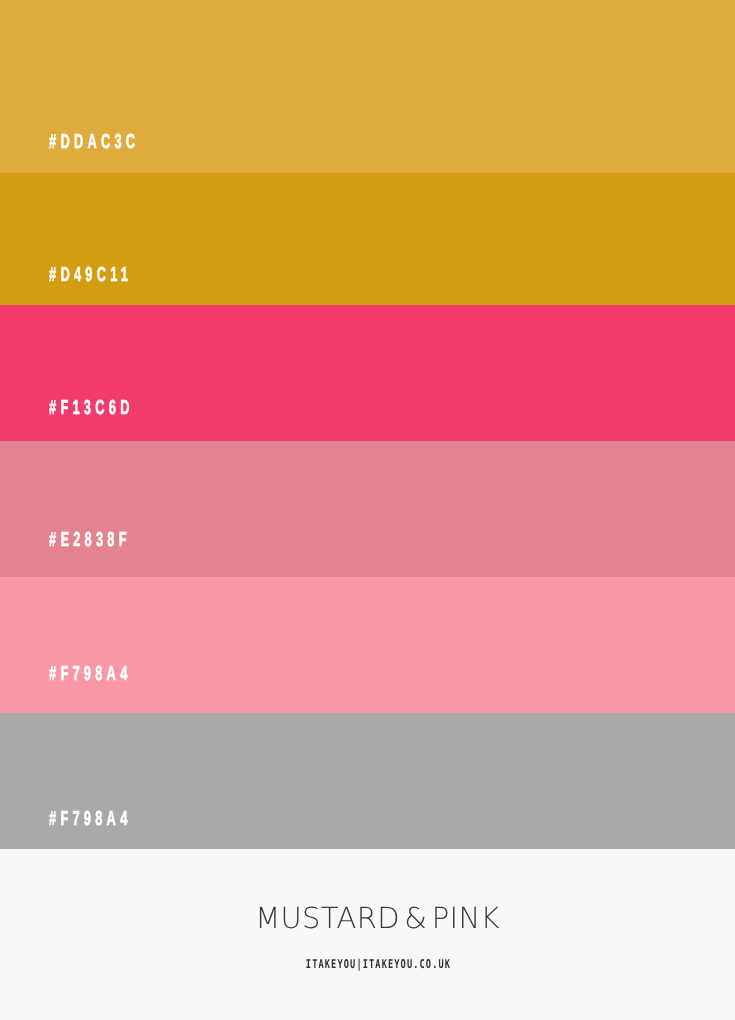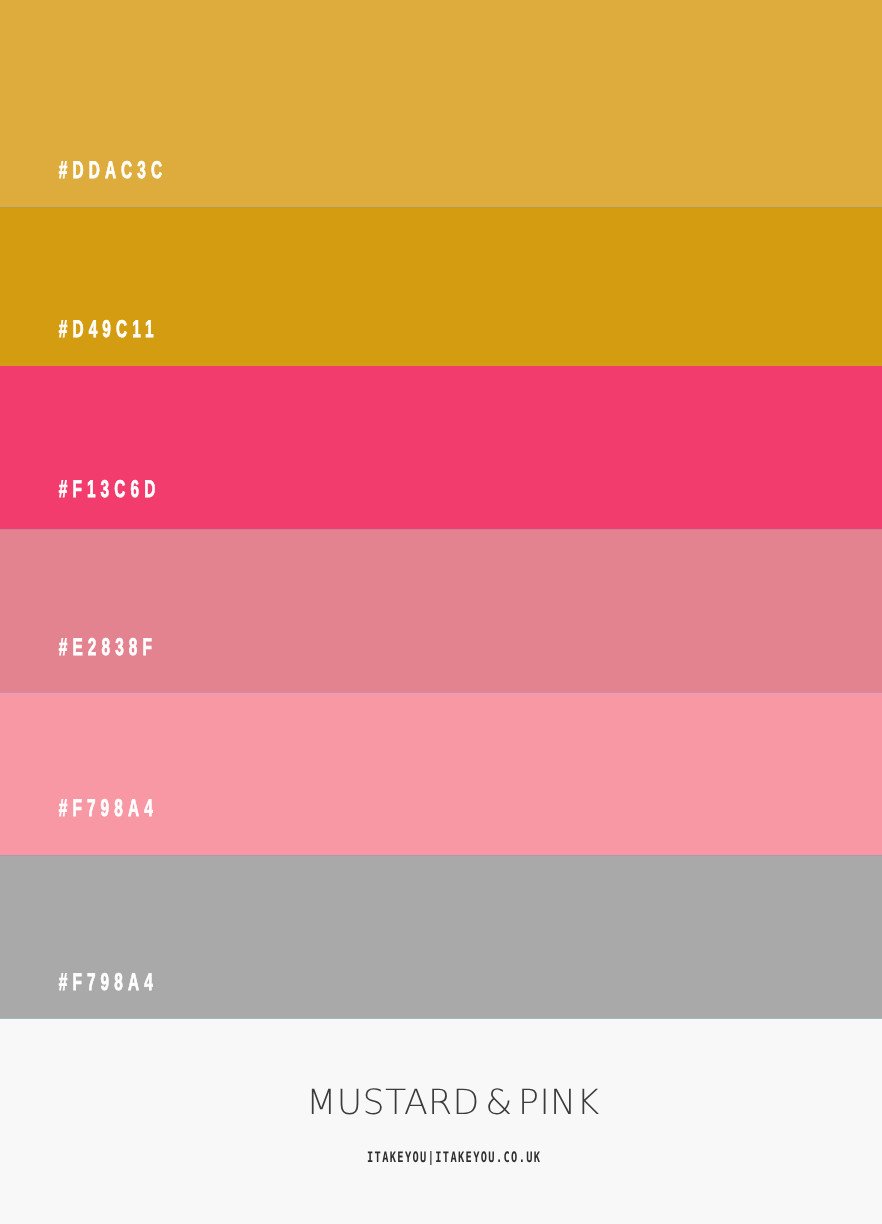--- a/index.html
+++ b/index.html
@@ -11,21 +11,21 @@
     overflow: hidden;
     background: #f8f8f8;
   }
   #palette {
     -webkit-font-smoothing: antialiased;
     text-rendering: geometricPrecision;
     position: relative;
     width: 735px;
     height: 1020px;
     font-family: "DejaVu Sans", sans-serif;
-    background: #3b82f6;
+    background: #ec4899;
   }
   .swatch {
     position: absolute;
     left: 0;
     width: 735px;
     box-sizing: border-box;
   }
   .swatch-label {
     position: absolute;
     left: 49.3px;

